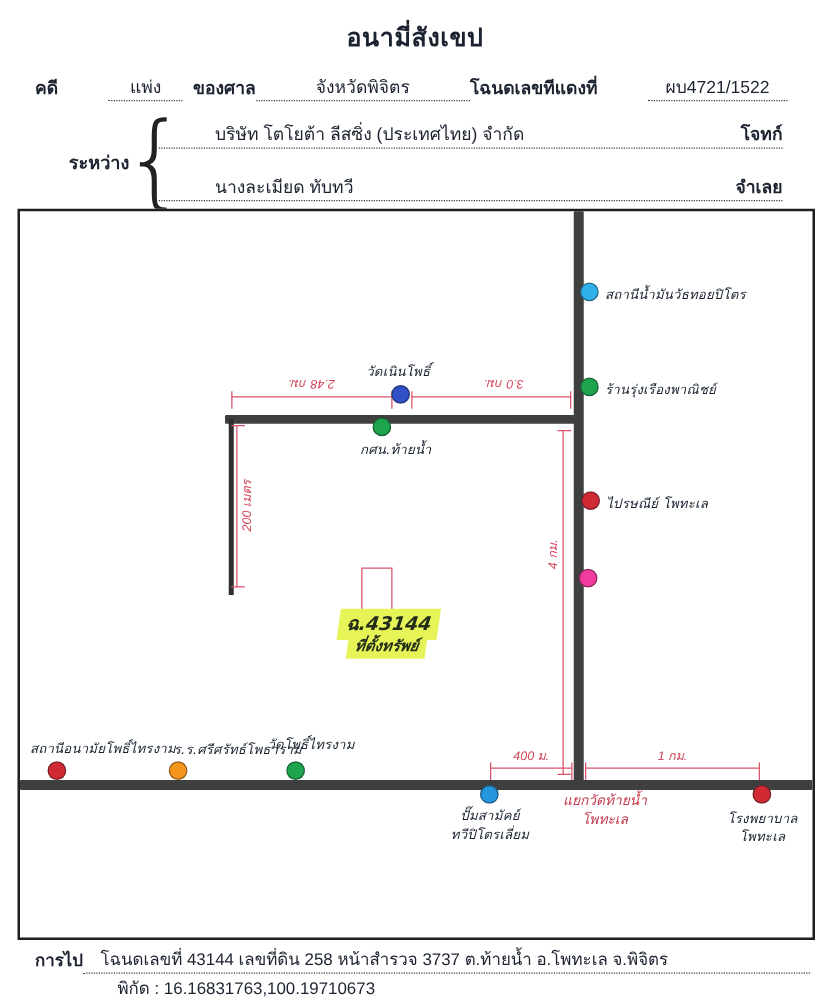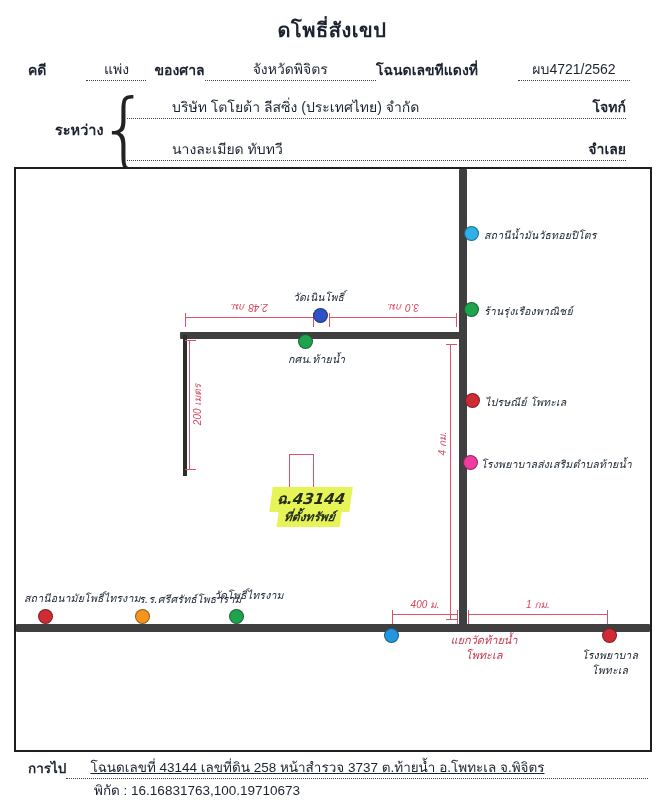--- a/index.html
+++ b/index.html
@@ -41,29 +41,29 @@
   .hw-red{position:absolute;font-family:"DejaVu Sans",sans-serif;font-style:italic;font-size:11px;color:#c43a4e;text-align:center;line-height:1.4;}
   .prop-rect{position:absolute;border:1.6px solid #d9546a;background:#fff;}
   .hl{position:absolute;font-family:"DejaVu Sans",sans-serif;font-style:italic;font-weight:bold;color:#232d1a;
       background:#e6f457;padding:0 6px 1px 6px;transform:skewX(-8deg);white-space:nowrap;}
   
   .footrow{display:flex;align-items:flex-end;font-size:13.5px;}
 </style>
 </head>
 <body>
 
-<div class="abs doc-title">ดโพธี่สังเขป</div>
+<div class="abs doc-title">อนามี่สังเขป</div>
 
 <div class="abs formrow" style="left:28px;right:34px;top:58px;">
   <span class="b">คดี</span>
   <span class="dotline center" style="width:60px;">แพ่ง</span>
   <span class="b" style="margin-left:8px;">ของศาล</span>
   <span class="dotline grow" style="padding-left:48px;">จังหวัดพิจิตร</span>
   <span class="b">โฉนดเลขทีแดงที่</span>
-  <span class="dotline center" style="width:112px;">ผบ4721/2562</span>
+  <span class="dotline center" style="width:112px;">ผบ4721/1522</span>
 </div>
 
 <div class="abs b" style="left:55px;top:118px;font-size:14.5px;">ระหว่าง</div>
 <div class="abs brace" style="left:98px;top:88px;">{</div>
 <div class="abs party-line" style="left:127px;right:38px;top:96px;height:22px;">
   <span>บริษัท โตโยต้า ลีสซิ่ง (ประเทศไทย) จำกัด</span>
   <span class="b">โจทก์</span>
 </div>
 <div class="abs party-line" style="left:127px;right:38px;top:138px;height:22px;">
   <span>นางละเมียด  ทับทวี</span>
@@ -111,40 +111,43 @@
   <div class="dot c-royal" style="left:297px;top:139px;"></div>
   <div class="hw" style="left:277px;top:120px;">วัดเนินโพธิ์</div>
 
   <div class="dot c-green" style="left:282px;top:165px;"></div>
   <div class="hw" style="left:272px;top:182px;">กศน.ท้ายน้ำ</div>
 
   <div class="dot c-red" style="left:449px;top:224px;"></div>
   <div class="hw" style="left:469px;top:225px;">ไปรษณีย์ โพทะเล</div>
 
   <div class="dot c-magenta" style="left:447px;top:286px;"></div>
-  <div class="hw" style="left:465px;top:287px;">โรงพยาบาลส่งเสริมตำบลท้ายน้ำ</div>
 
   <div class="dot c-red" style="left:22px;top:440px;"></div>
   <div class="hw" style="left:8px;top:421px;">สถานีอนามัยโพธิ์ไทรงาม</div>
 
   <div class="dot c-orange" style="left:119px;top:440px;"></div>
   <div class="hw" style="left:105px;top:422px;margin-left:18px;">ร.ร.ศรีศรัทธ์โพธาราม</div>
 
   <div class="dot c-green" style="left:213px;top:440px;"></div>
   <div class="hw" style="left:198px;top:418px;">วัดโพธิ์ไทรงาม</div>
 
   <div class="dot c-blue" style="left:368px;top:459px;"></div>
+  <div class="hw hw2" style="left:326px;top:477px;width:100px;">
+    <div>ปั๊มสามัคย์</div>
+    <div>ทวีปิโตรเลี่ยม</div>
+  </div>
 
   <div class="dot c-red" style="left:586px;top:459px;"></div>
   <div class="hw hw2" style="left:549px;top:479px;width:90px;">
     <div>โรงพยาบาล</div>
     <div>โพทะเล</div>
   </div>
 
 </div>
 
 <div class="abs footrow" style="left:28px;right:16px;top:756px;">
   <span class="b">การไป</span>
-  <span class="dotline grow" style="padding-left:24px;text-decoration:underline;">โฉนดเลขที่ 43144 เลขที่ดิน 258 หน้าสำรวจ 3737  ต.ท้ายน้ำ อ.โพทะเล จ.พิจิตร</span>
+  <span class="dotline grow" style="padding-left:14px;">โฉนดเลขที่ 43144 เลขที่ดิน 258 หน้าสำรวจ 3737  ต.ท้ายน้ำ อ.โพทะเล จ.พิจิตร</span>
 </div>
 <div class="abs footrow" style="left:28px;right:16px;top:779px;">
   <span class="dotline grow" style="padding-left:66px;">พิกัด : 16.16831763,100.19710673</span>
 </div>
 
 </body></html>

